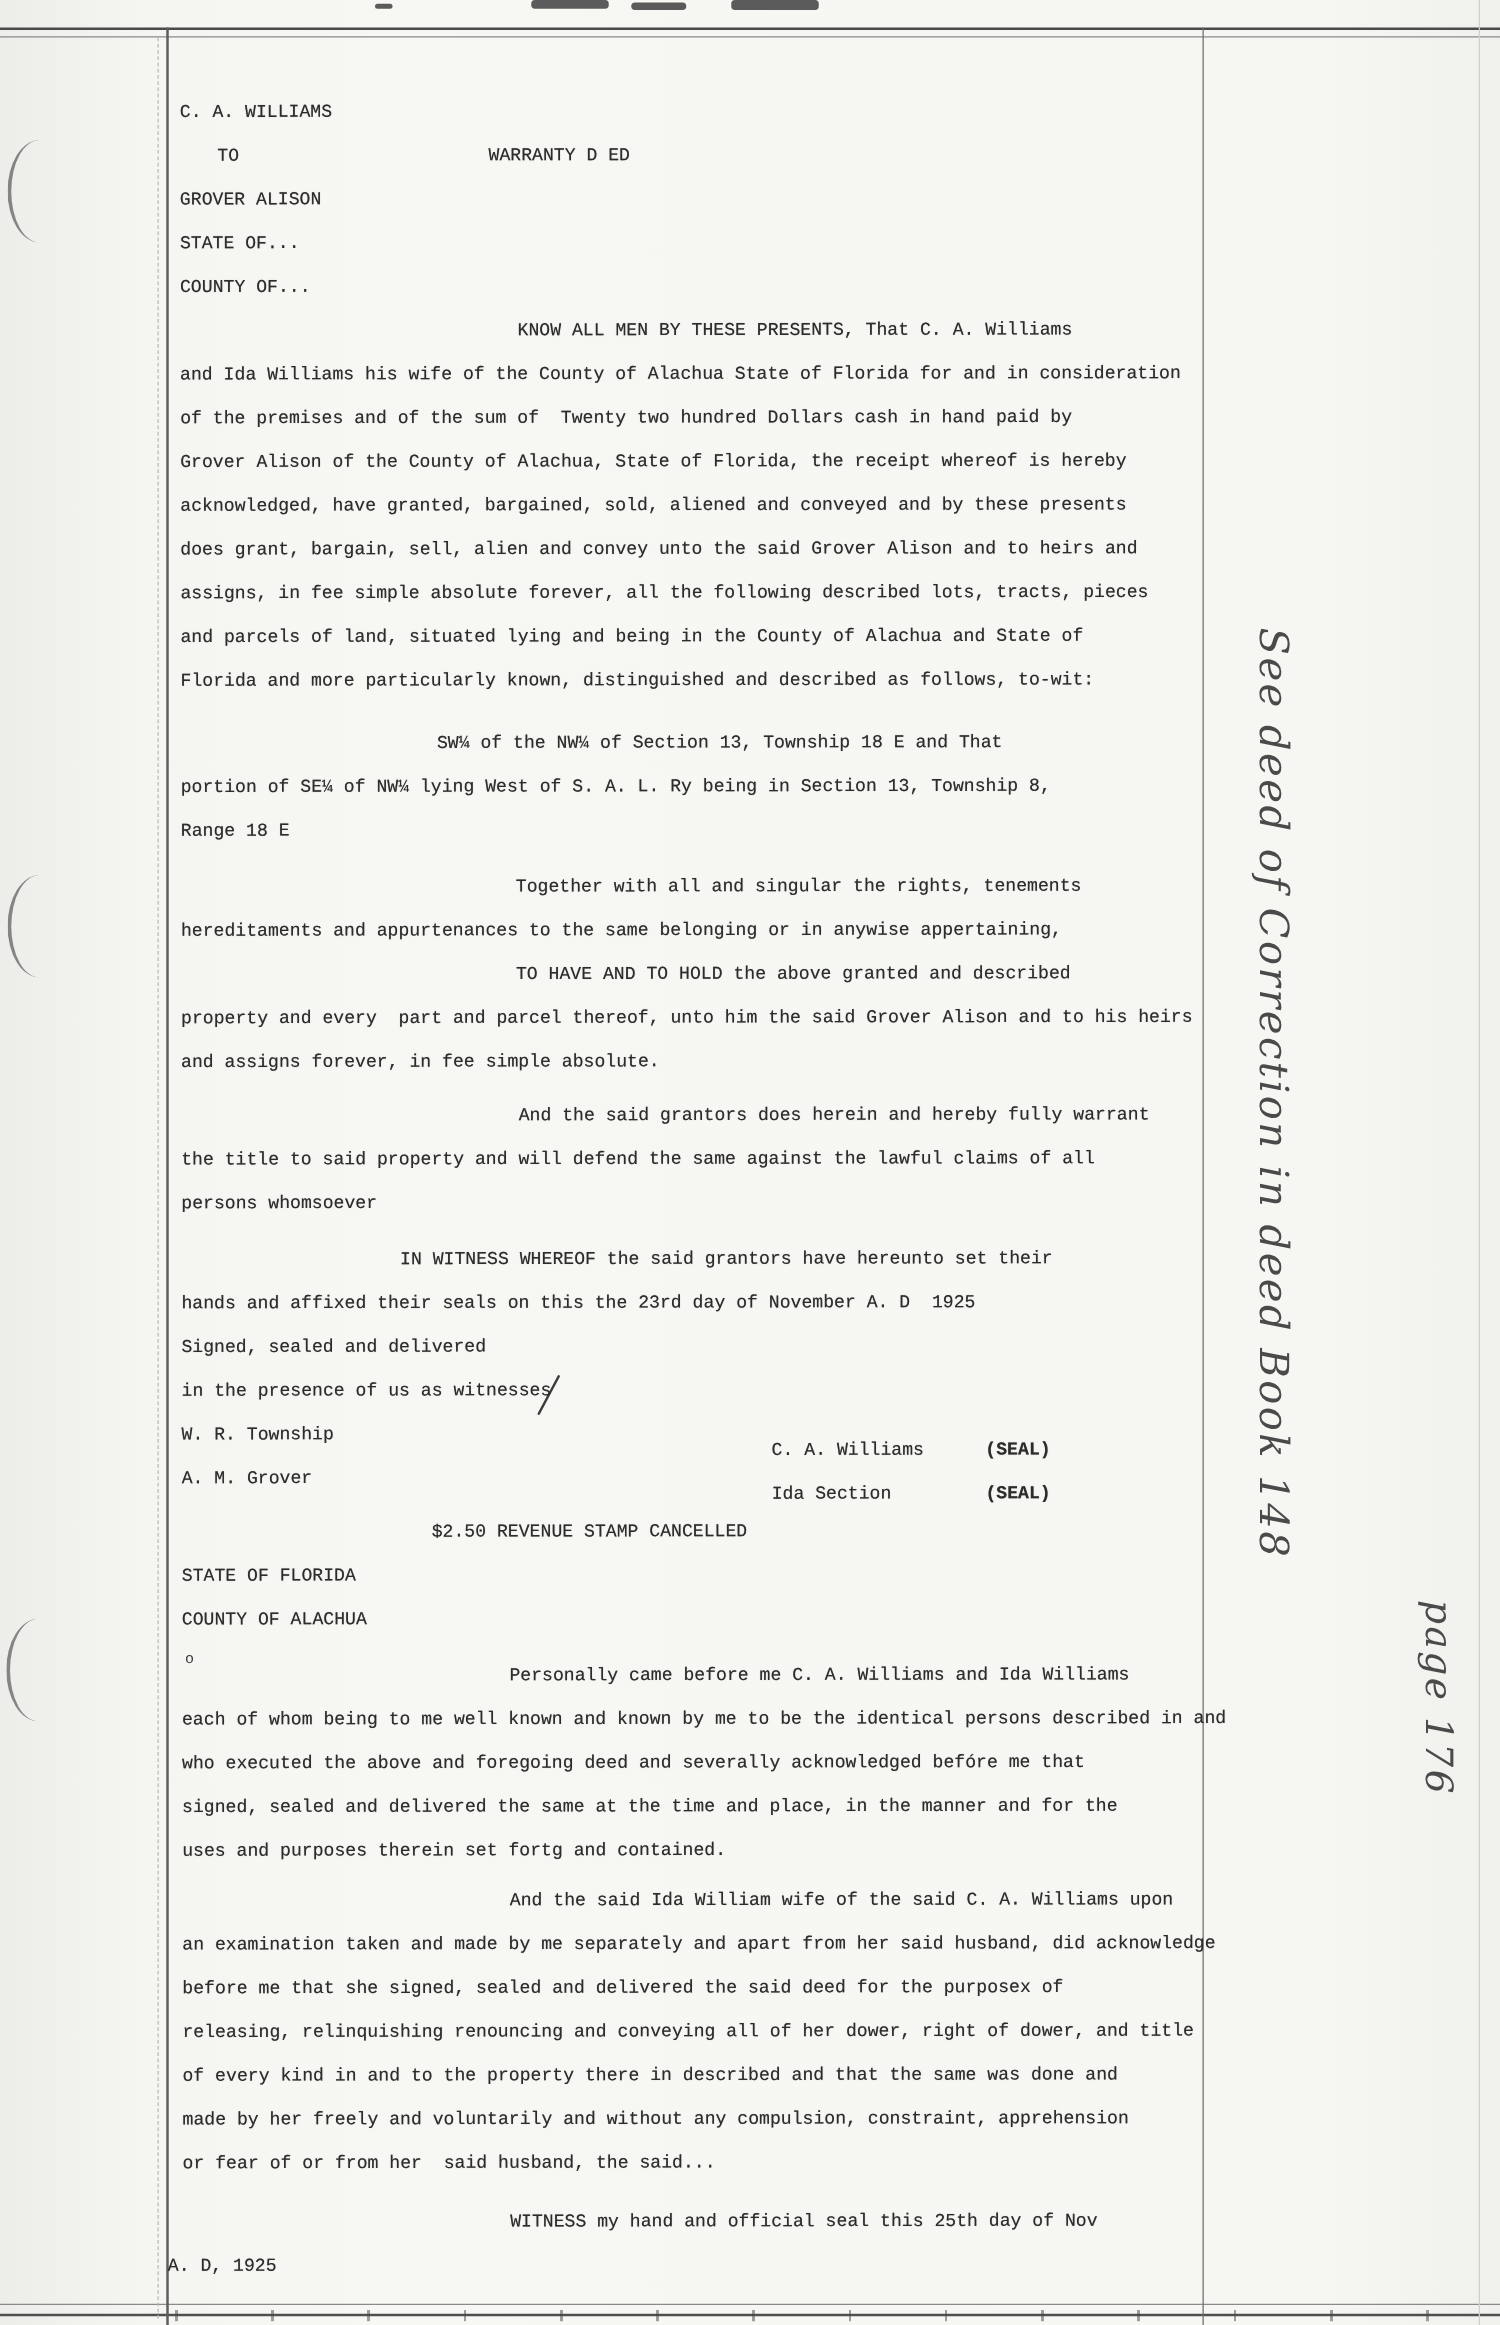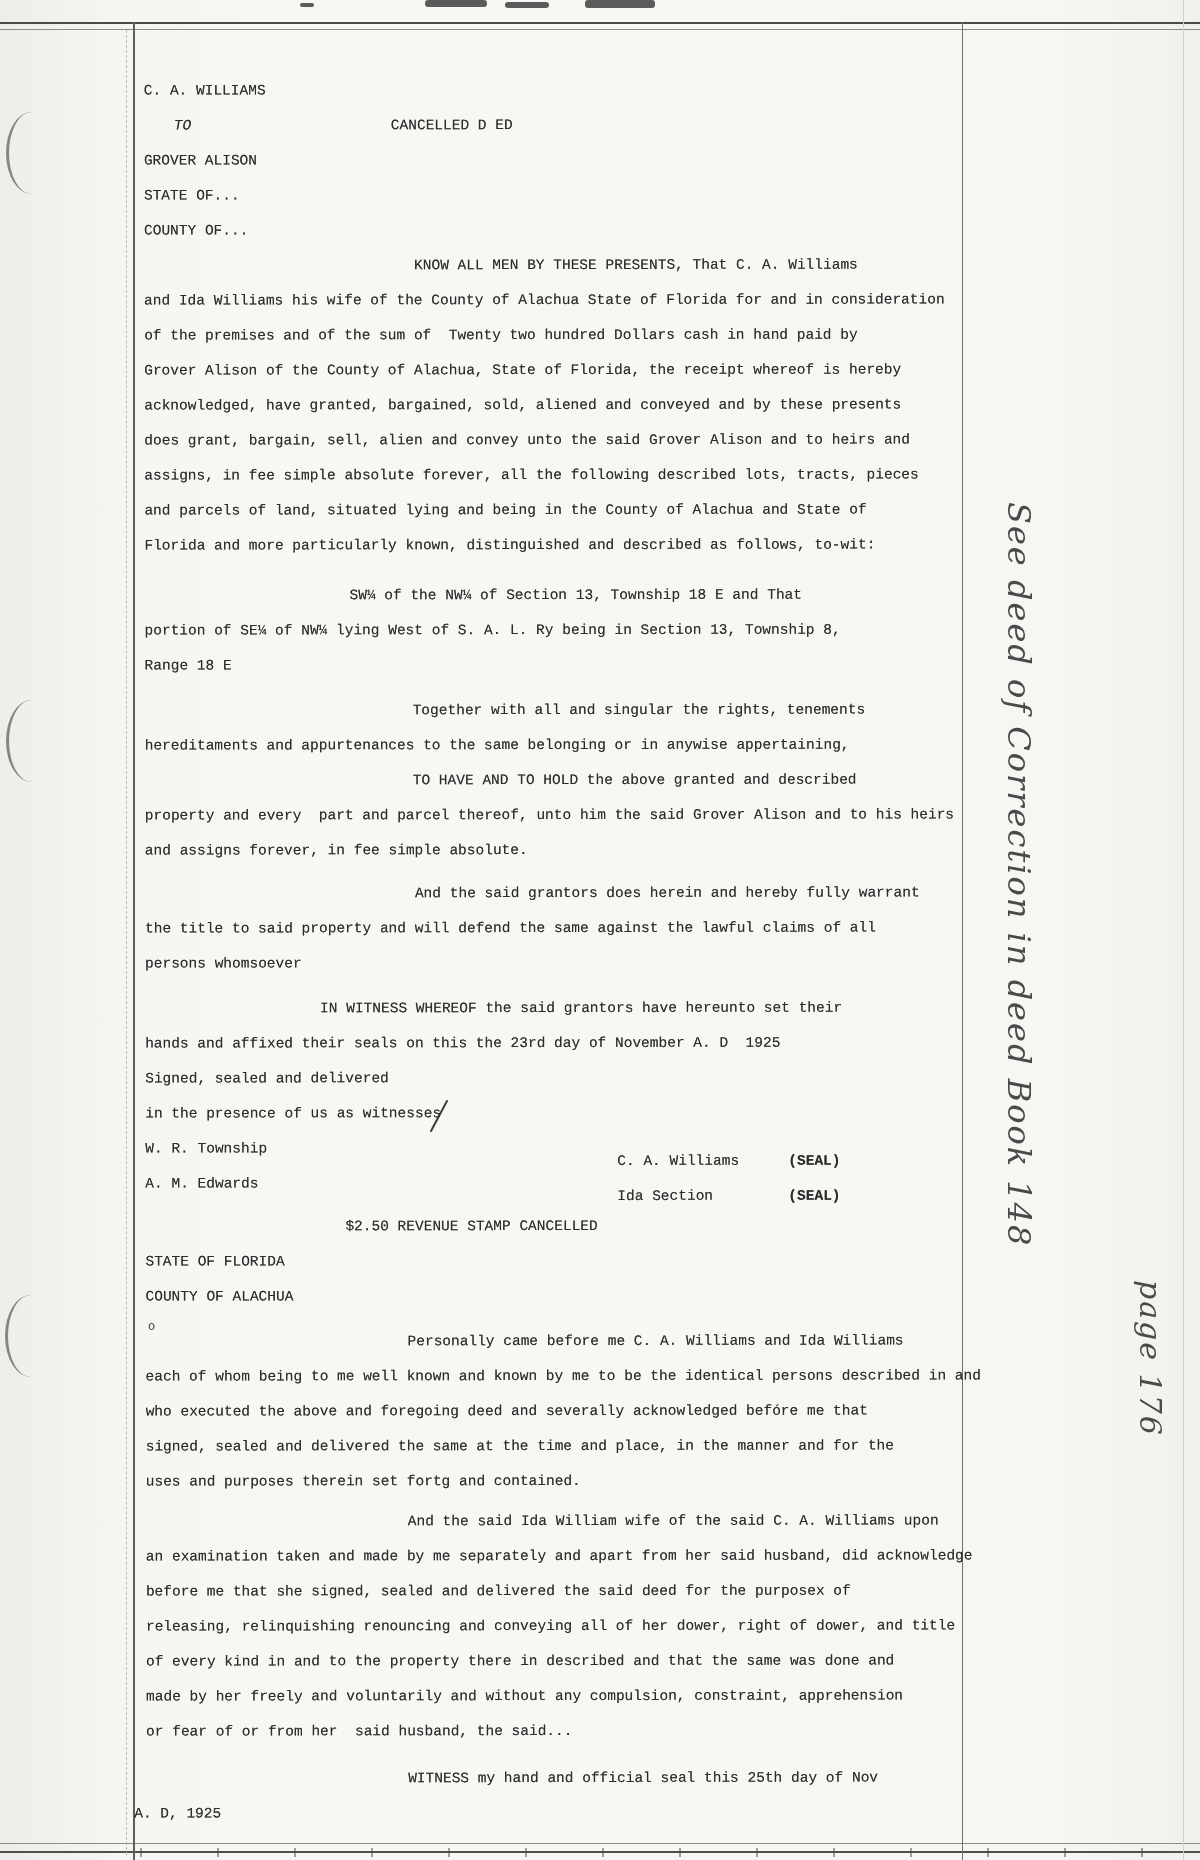--- a/index.html
+++ b/index.html
@@ -75,21 +75,21 @@
   <div class="tear" style="left:300px;top:3px;width:14px;height:4px;"></div>
 
   <div class="paren" style="left:6px;top:112px;"></div>
   <div class="paren" style="left:6px;top:700px;"></div>
   <div class="paren" style="left:5px;top:1295px;"></div>
   <div class="slash" style="left:438px;top:1098px;"></div>
   <div class="stray" style="left:148px;top:1320px;">o</div>
 
   <div class="textcol">
     <div class="ln">C. A. WILLIAMS</div>
-    <div class="ln"><span class="ind-to" style="padding-left:30px;display:inline-block;font-style:italic;">TO</span><span class="abs title-abs">CANCELLED D ED</span></div>
+    <div class="ln"><span class="ind-to" style="padding-left:30px;display:inline-block;">TO</span><span class="abs title-abs">WARRANTY D ED</span></div>
     <div class="ln">GROVER ALISON</div>
     <div class="ln">STATE OF...</div>
     <div class="ln">COUNTY OF...</div>
 
     <div class="ln ind-know">KNOW ALL MEN BY THESE PRESENTS, That C. A. Williams</div>
     <div class="ln">and Ida Williams his wife of the County of Alachua State of Florida for and in consideration</div>
     <div class="ln">of the premises and of the sum of  Twenty two hundred Dollars cash in hand paid by</div>
     <div class="ln">Grover Alison of the County of Alachua, State of Florida, the receipt whereof is hereby</div>
     <div class="ln">acknowledged, have granted, bargained, sold, aliened and conveyed and by these presents</div>
     <div class="ln">does grant, bargain, sell, alien and convey unto the said Grover Alison and to heirs and</div>
@@ -111,21 +111,21 @@
     <div class="ln ind-know mt8">And the said grantors does herein and hereby fully warrant</div>
     <div class="ln">the title to said property and will defend the same against the lawful claims of all</div>
     <div class="ln">persons whomsoever</div>
 
     <div class="ln ind-wit mt10">IN WITNESS WHEREOF the said grantors have hereunto set their</div>
     <div class="ln">hands and affixed their seals on this the 23rd day of November A. D  1925</div>
     <div class="ln">Signed, sealed and delivered</div>
     <div class="ln">in the presence of us as witnesses</div>
 
     <div class="ln"><span>W. R. Township</span><span class="abs signame">C. A. Williams</span><span class="abs sealtag">(SEAL)</span></div>
-    <div class="ln"><span>A. M. Edwards</span><span class="abs signame">Ida Section</span><span class="abs sealtag">(SEAL)</span></div>
+    <div class="ln"><span>A. M. Grover</span><span class="abs signame">Ida Section</span><span class="abs sealtag">(SEAL)</span></div>
 
     <div class="ln ind-rev mt8">$2.50 REVENUE STAMP CANCELLED</div>
 
     <div class="ln">STATE OF FLORIDA</div>
     <div class="ln">COUNTY OF ALACHUA</div>
 
     <div class="ln ind-per mt10">Personally came before me C. A. Williams and Ida Williams</div>
     <div class="ln">each of whom being to me well known and known by me to be the identical persons described in and</div>
     <div class="ln">who executed the above and foregoing deed and severally acknowledged befóre me that</div>
     <div class="ln">signed, sealed and delivered the same at the time and place, in the manner and for the</div>

